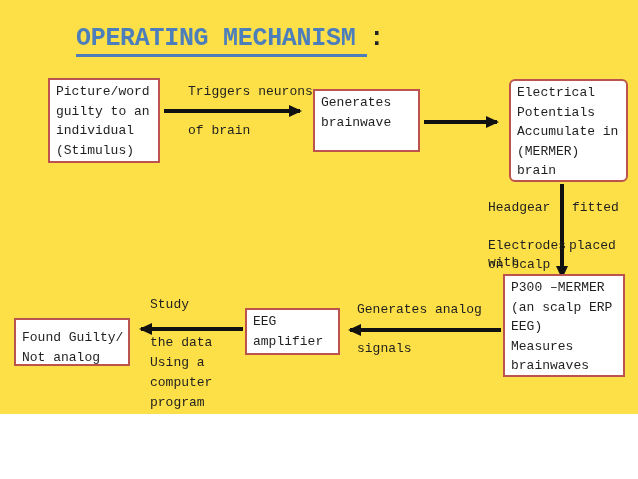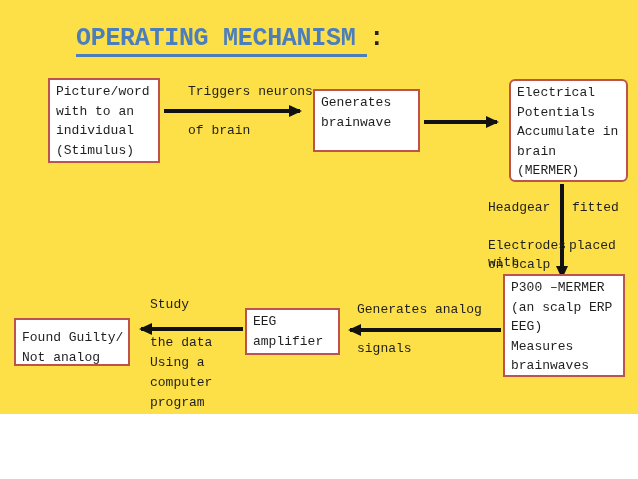--- a/index.html
+++ b/index.html
@@ -45,39 +45,39 @@
     <line class="arrow-line" x1="424" y1="122" x2="497" y2="122" marker-end="url(#ah)"></line>
     <line class="arrow-line" x1="562" y1="184" x2="562" y2="277" marker-end="url(#ah)"></line>
     <line class="arrow-line" x1="501" y1="330" x2="350" y2="330" marker-end="url(#ah)"></line>
     <line class="arrow-line" x1="243" y1="329" x2="141" y2="329" marker-end="url(#ah)"></line>
   </svg>
 
   <h1 class="title"><span class="title-text">OPERATING MECHANISM</span><span class="title-colon">:</span></h1>
 
   <div class="fbox" style="left:48px;top:78px;width:112px;height:85px;">
     <div class="bl">Picture/word</div>
-    <div class="bl">with to an</div>
+    <div class="bl">guilty to an</div>
     <div class="bl">individual</div>
     <div class="bl">(Stimulus)</div>
   </div>
 
   <span class="lbl" style="left:188px;top:82px;">Triggers neurons</span>
   <span class="lbl" style="left:188px;top:121px;">of brain</span>
 
   <div class="fbox" style="left:313px;top:89px;width:107px;height:63px;">
     <div class="bl">Generates</div>
     <div class="bl">brainwave</div>
   </div>
 
   <div class="fbox" style="left:509px;top:79px;width:119px;height:103px;border-radius:6px;">
     <div class="bl">Electrical</div>
     <div class="bl">Potentials</div>
     <div class="bl">Accumulate in</div>
+    <div class="bl">(MERMER)</div>
     <div class="bl">brain</div>
-    <div class="bl">(MERMER)</div>
   </div>
 
   <span class="lbl" style="left:488px;top:198px;">Headgear</span>
   <span class="lbl" style="left:572px;top:198px;">fitted</span>
   <span class="lbl" style="left:488px;top:217px;margin-top:36px;">with</span>
   <span class="lbl" style="left:488px;top:236px;">Electrodes</span>
   <span class="lbl" style="left:569px;top:236px;">placed</span>
   <span class="lbl" style="left:488px;top:255px;">on scalp</span>
 
   <div class="fbox" style="left:503px;top:274px;width:122px;height:103px;">

